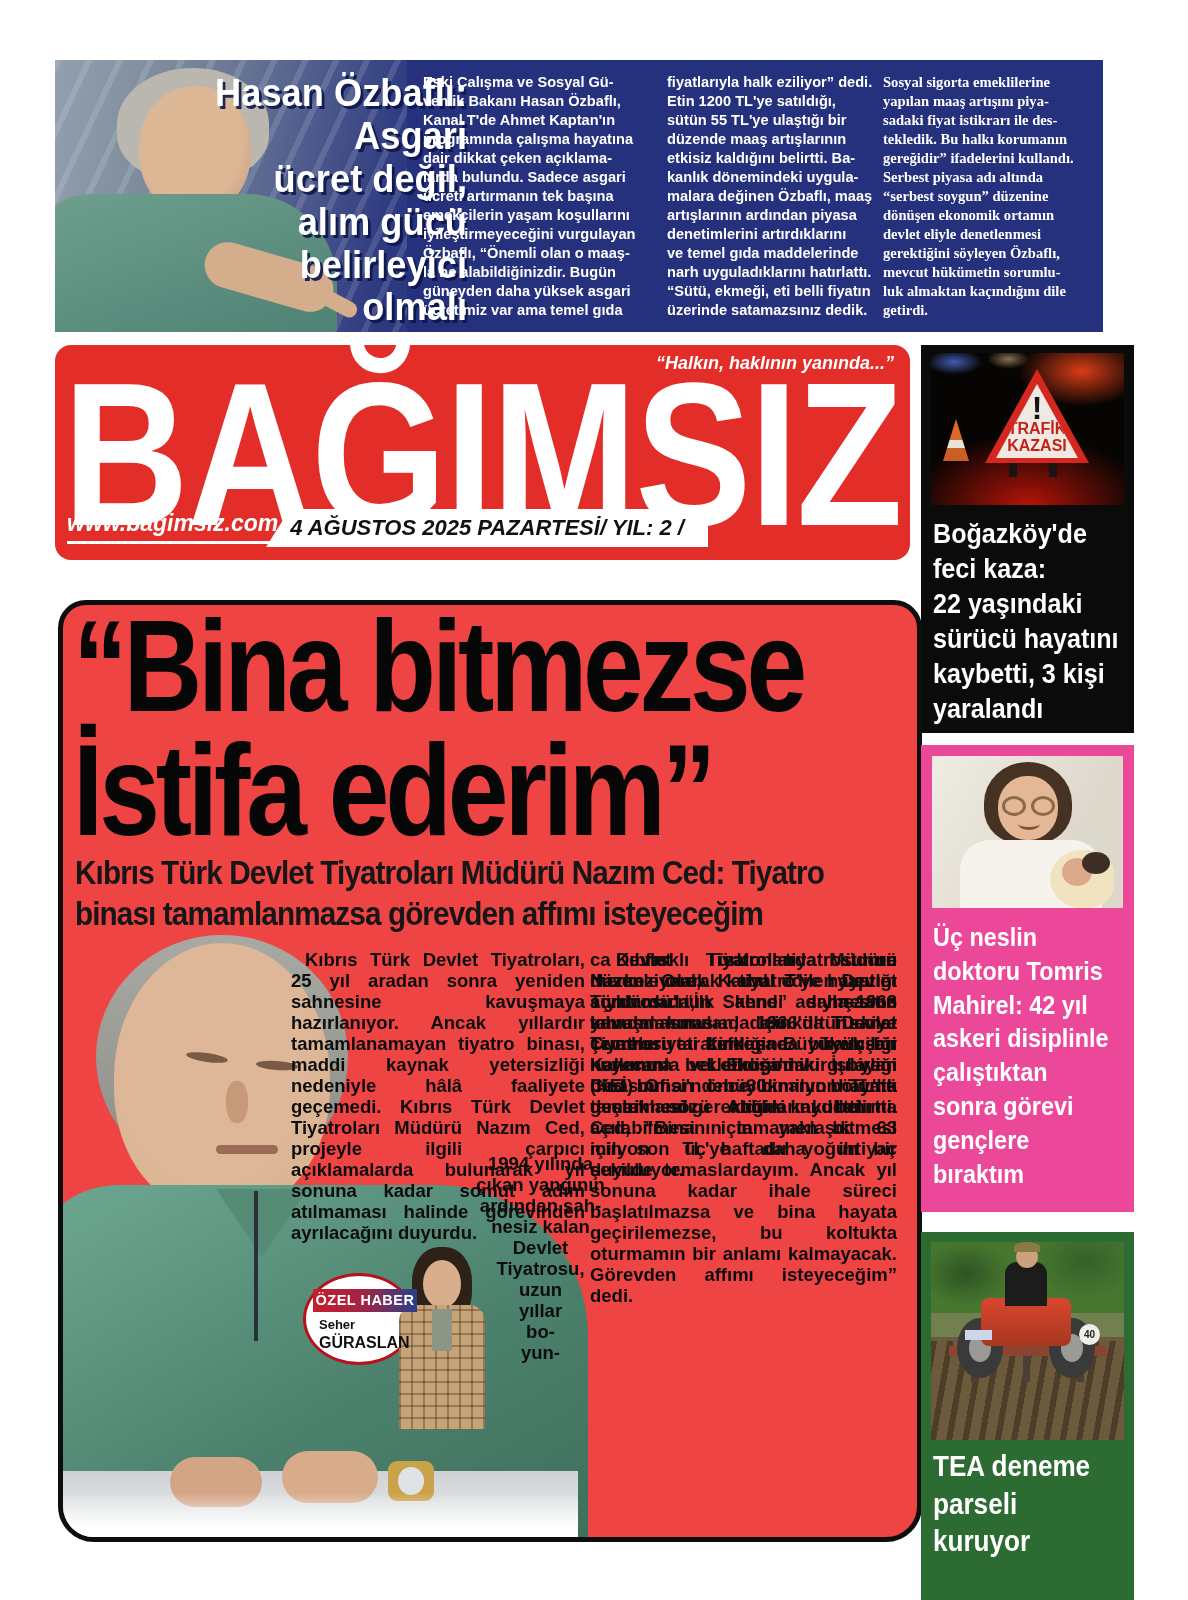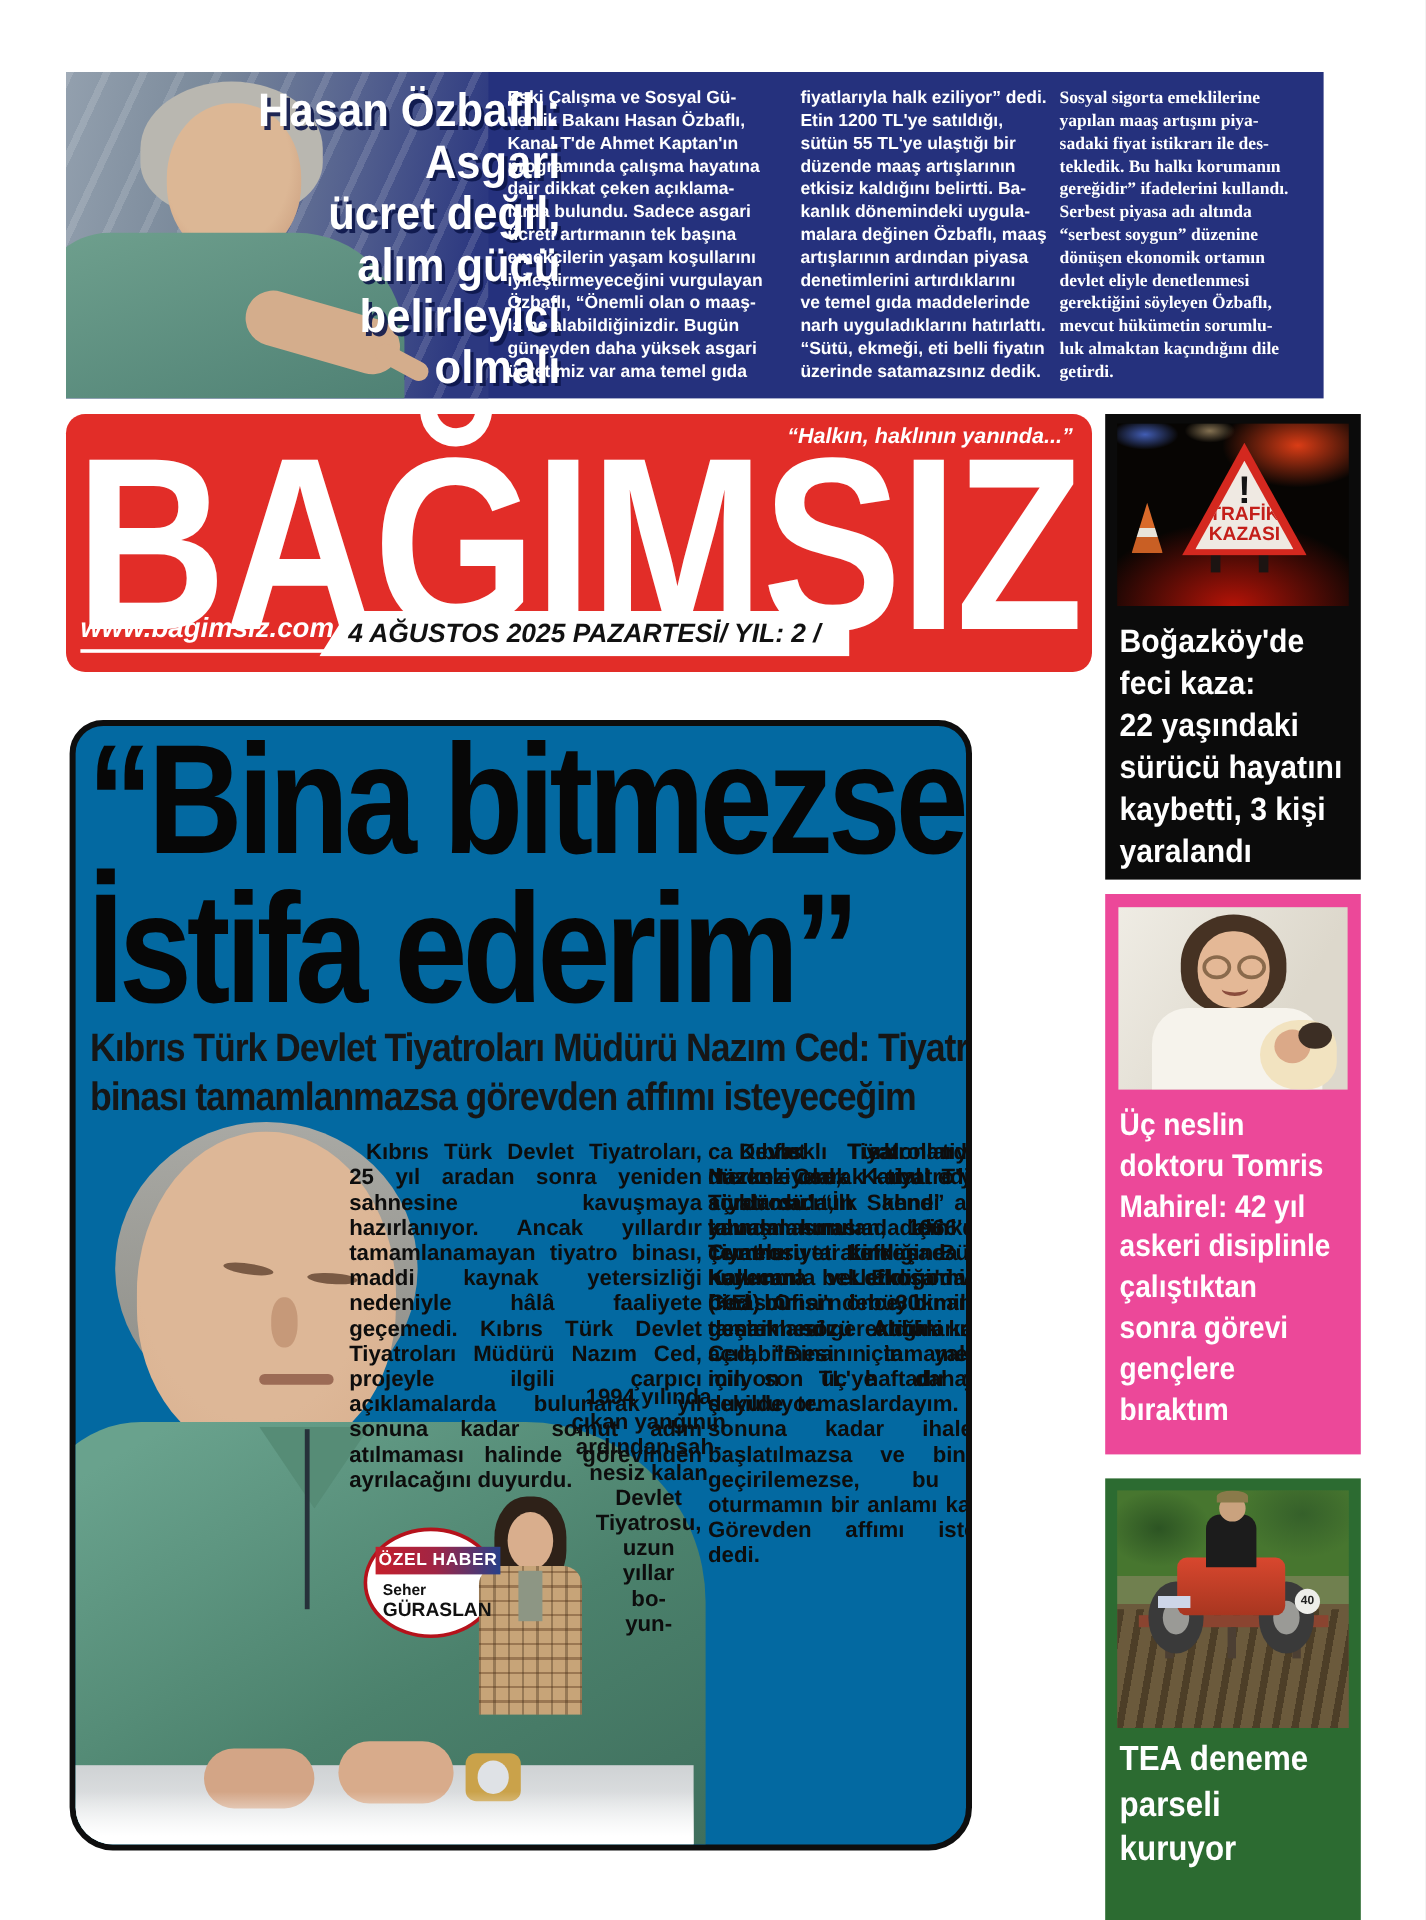--- a/index.html
+++ b/index.html
@@ -53,21 +53,21 @@
     background:linear-gradient(#d96a2a 0 50%,#e8e4da 50% 68%,#c95f24 68% 100%);}
   .tri-outer{left:54px;top:16px;width:104px;height:94px;clip-path:polygon(50% 0,100% 100%,0 100%);background:#d4281f;}
   .tri-inner{left:11px;top:15px;width:82px;height:74px;clip-path:polygon(50% 0,100% 100%,0 100%);background:#efe9e2;}
   .tri-bang{left:0;top:6px;width:100%;text-align:center;font-size:32px;font-weight:bold;color:#141414;}
   .tri-label{left:0;bottom:3px;width:100%;text-align:center;font-size:16px;font-weight:bold;color:#c41f1a;line-height:1.05;}
   .tri-leg{top:108px;width:8px;height:16px;background:#1c1412;}
   .acc-headline{left:12px;top:172px;font-size:27px;font-weight:bold;color:#fff;line-height:1.3;
     transform:scaleX(.93);transform-origin:left top;}
 
   
-  .main-story{left:58px;top:600px;width:752px;height:942px;background:#0369a1;
+  .main-story{left:58px;top:600px;width:864px;height:942px;background:#ef4444;
     border:5px solid #0e0e0e;border-radius:28px 28px 36px 36px;overflow:hidden;}
   .h1{left:10px;top:-4px;font-size:130px;font-weight:bold;color:#070707;letter-spacing:-5px;
     line-height:1;transform:scaleX(.84);transform-origin:left top;white-space:nowrap;}
   .h1b{top:120px;}
   .subhead{left:12px;top:248px;width:880px;font-size:33px;font-weight:bold;color:#161616;
     line-height:1.23;letter-spacing:-1px;transform:scaleX(.9);transform-origin:left top;}
   .photo-man{left:-5px;top:328px;width:520px;height:604px;z-index:1;}
   .pm-hairband{left:38px;top:2px;width:252px;height:244px;border-radius:50%;
     background:linear-gradient(#a9a9a4,#8d8d87);}
   .pm-head{left:56px;top:10px;width:216px;height:270px;border-radius:50% 50% 46% 46%;

